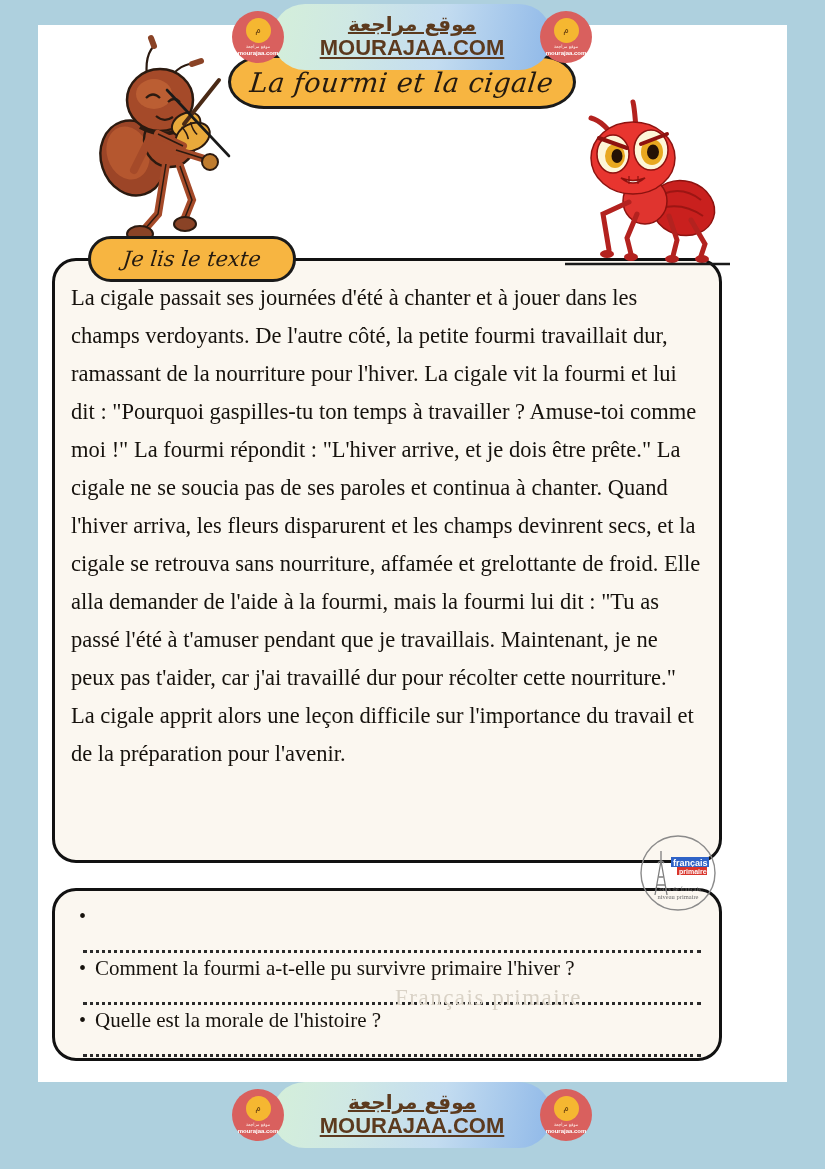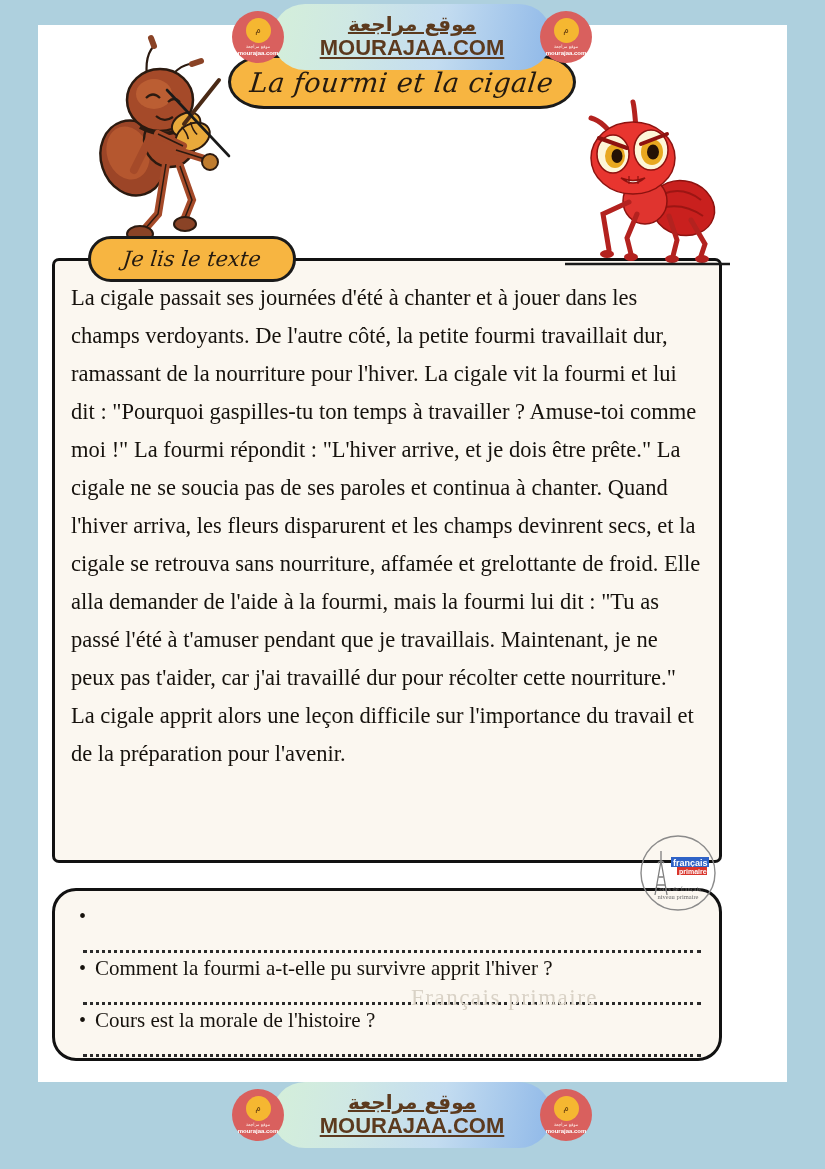--- a/index.html
+++ b/index.html
@@ -190,21 +190,21 @@
 
   
   #story-box {
     position: absolute;
     left: 52px;
     top: 258px;
     width: 670px;
     height: 605px;
     background: #fbf7f0;
     border: 3px solid #111111;
-    border-radius: 7px;
+    border-radius: 24px;
     z-index: 10;
     padding: 18px 16px 10px 16px;
   }
   #story-text {
     font-family: "Liberation Serif", serif;
     font-size: 22.5px;
     line-height: 38px;
     color: #16120d;
     text-align: left;
     word-spacing: 0px;
@@ -255,21 +255,20 @@
   #fp-watermark {
     position: absolute;
     left: 395px;
     top: 985px;
     font-family: "Liberation Serif", serif;
     font-size: 23px;
     color: #d9d2c6;
     letter-spacing: 1.5px;
     z-index: 15;
     white-space: nowrap;
-    margin-left: 16px;
   }
 </style>
 </head>
 <body>
 
 <div id="page-sheet"></div>
 
 <div class="brand-banner" id="brand-banner-top">
   <div class="banner-pill"></div>
 
@@ -419,27 +418,27 @@
 </svg>
 
 <div id="questions-box">
   <div class="question-row">
     <span class="q-bullet">•</span>
   </div>
   <div class="answer-line"></div>
 
   <div class="question-row">
     <span class="q-bullet">•</span>
-    <span>Comment la fourmi a-t-elle pu survivre apprit l'hiver ?</span>
+    <span>Comment la fourmi a-t-elle pu survivre primaire l'hiver ?</span>
   </div>
   <div class="answer-line"></div>
 
   <div class="question-row">
     <span class="q-bullet">•</span>
-    <span>Cours est la morale de l'histoire ?</span>
+    <span>Quelle est la morale de l'histoire ?</span>
   </div>
   <div class="answer-line"></div>
 </div>
 
 <div id="fp-watermark">Français primaire</div>
 
 <div class="brand-banner" id="brand-banner-bottom">
   <div class="banner-pill"></div>
 
   <div class="brand-logo left">

